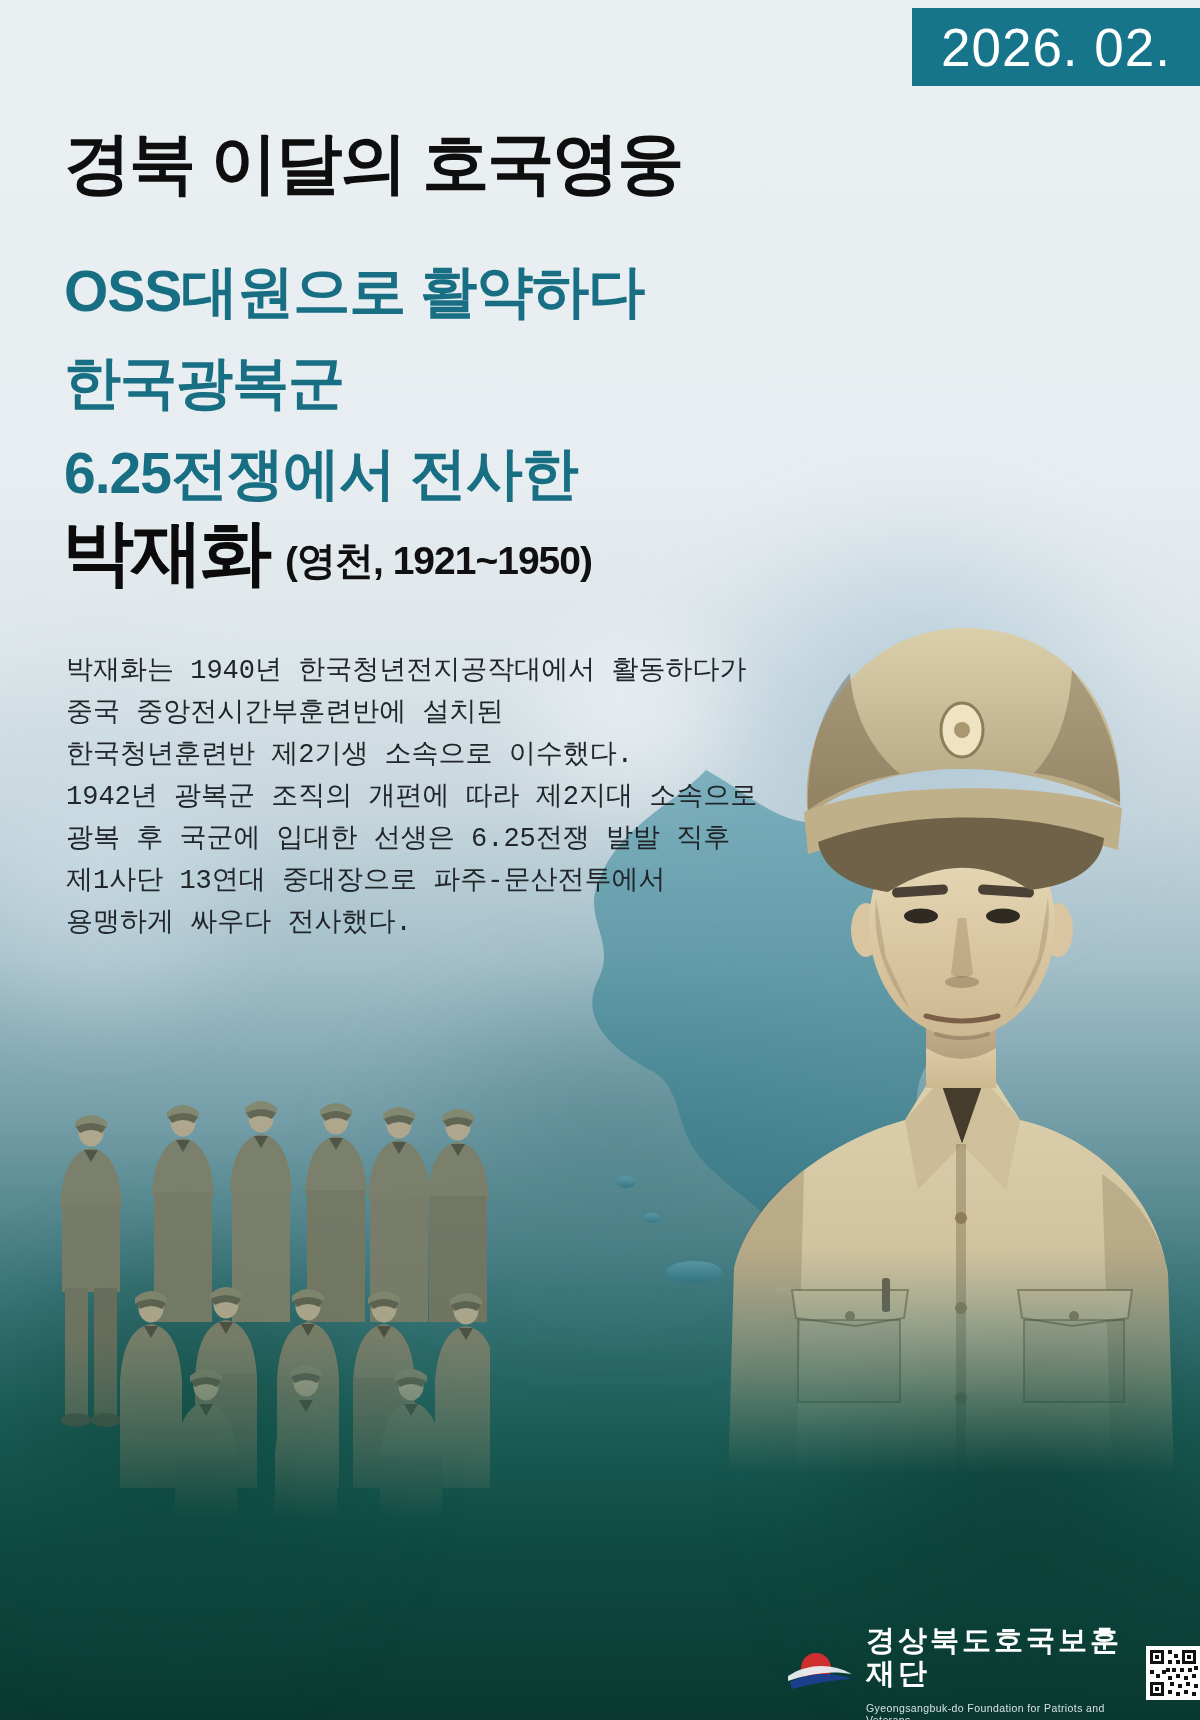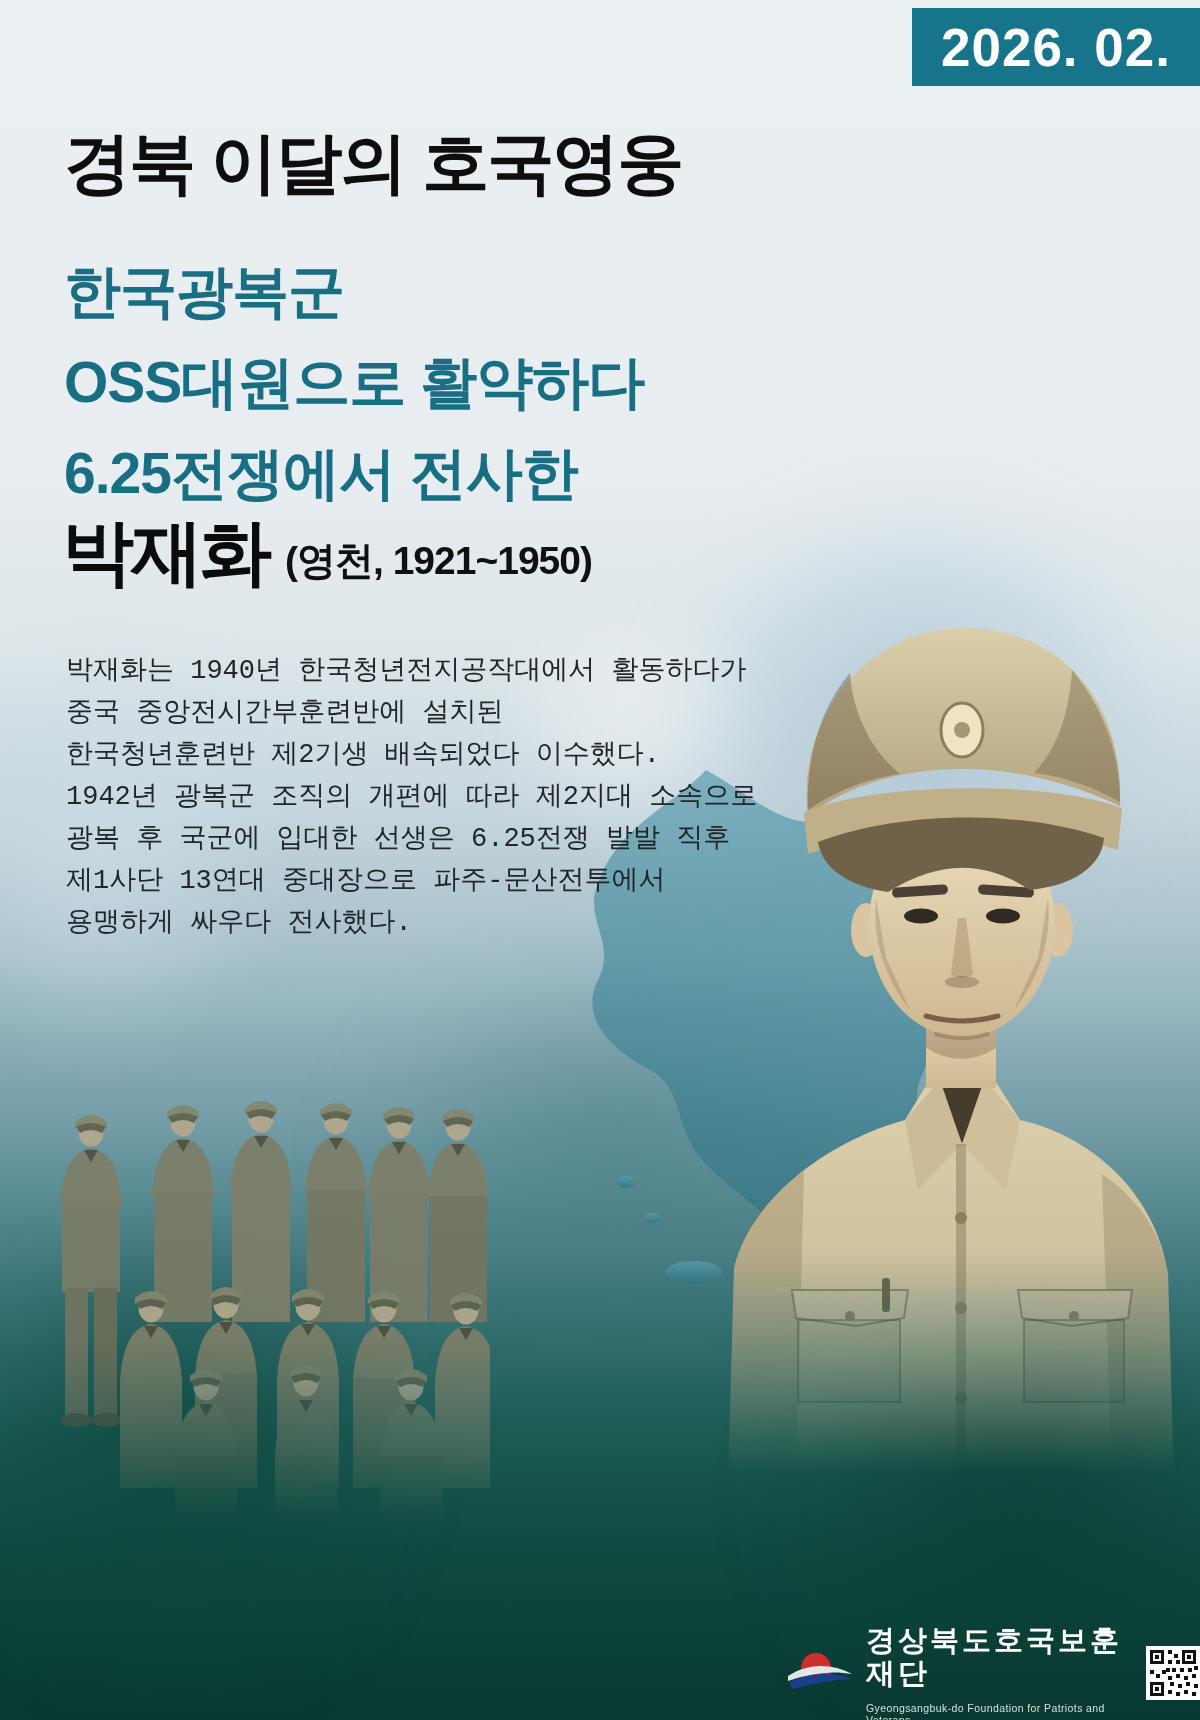--- a/index.html
+++ b/index.html
@@ -19,21 +19,21 @@
       background:radial-gradient(closest-side,rgba(70,124,131,.55),rgba(70,124,131,0) 72%);}
   .b4{left:-140px;top:1120px;width:640px;height:680px;filter:blur(32px);
       background:radial-gradient(closest-side,rgba(12,70,60,.7),rgba(12,70,60,0) 75%);}
   .b5{left:680px;top:1180px;width:680px;height:640px;filter:blur(36px);
       background:radial-gradient(closest-side,rgba(9,58,50,.65),rgba(9,58,50,0) 75%);}
   .b6{left:420px;top:540px;width:420px;height:360px;filter:blur(26px);
       background:radial-gradient(closest-side,rgba(255,255,255,.5),rgba(255,255,255,0) 70%);}
 
   .date-badge{position:absolute;left:912px;top:8px;width:288px;height:78px;
       display:flex;align-items:center;justify-content:center;z-index:6;
-      font-size:53px;font-weight:700;letter-spacing:1px;color:#ffffff;}
+      font-size:53px;font-weight:400;letter-spacing:1px;color:#ffffff;}
   .title{position:absolute;left:64px;top:118px;z-index:6;
       font-size:67px;font-weight:900;color:#0e0e0e;letter-spacing:-2px;}
   .subtitle{position:absolute;left:64px;top:246px;z-index:6;
       font-size:57px;font-weight:800;line-height:91px;letter-spacing:-1px;}
   .name-row{position:absolute;left:62px;top:516px;display:flex;align-items:flex-end;z-index:6;}
   .hero-name{font-size:72px;font-weight:700;color:#0b0b0b;letter-spacing:-3px;line-height:1;}
   .hero-meta{font-size:39px;font-weight:700;color:#101010;margin-left:16px;letter-spacing:-1px;}
   .bio{position:absolute;left:66px;top:650px;z-index:6;
       font-family:Liberation Mono, monospace;
       font-size:27px;line-height:42px;color:#20262a;}
@@ -234,34 +234,34 @@
     </svg>
   </div>
 
   <div class="date-badge" style="background:#16758a;">
     <span>2026. 02.</span>
   </div>
 
   <div class="title">경북 이달의 호국영웅</div>
 
   <div class="subtitle" style="color:#186e82;">
+    <div>OSS대원으로 활약하다</div>
     <div>한국광복군</div>
-    <div>OSS대원으로 활약하다</div>
     <div>6.25전쟁에서 전사한</div>
   </div>
 
   <div class="name-row">
     <span class="hero-name">박재화</span>
     <span class="hero-meta">(영천, 1921~1950)</span>
   </div>
 
   <div class="bio">
     <div>박재화는 1940년 한국청년전지공작대에서 활동하다가</div>
     <div>중국 중앙전시간부훈련반에 설치된</div>
-    <div>한국청년훈련반 제2기생 배속되었다 이수했다.</div>
+    <div>한국청년훈련반 제2기생 소속으로 이수했다.</div>
     <div>1942년 광복군 조직의 개편에 따라 제2지대 소속으로</div>
     <div>광복 후 국군에 입대한 선생은 6.25전쟁 발발 직후</div>
     <div>제1사단 13연대 중대장으로 파주-문산전투에서</div>
     <div>용맹하게 싸우다 전사했다.</div>
   </div>
 
   <div class="footer">
     <span>
       <svg width="64" height="50" viewBox="0 0 64 50">
         <circle cx="28" cy="20" r="15" fill="#cf2e2e"></circle>

